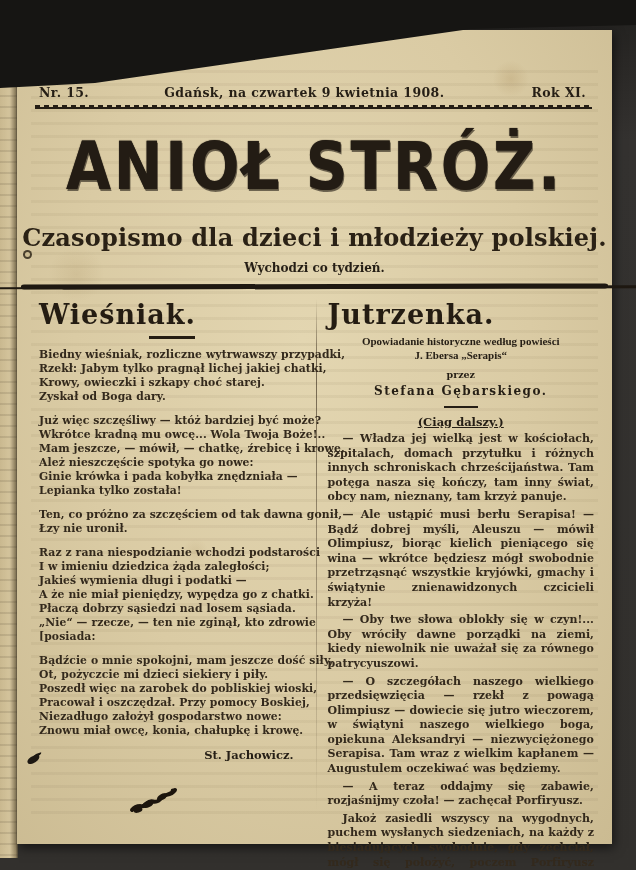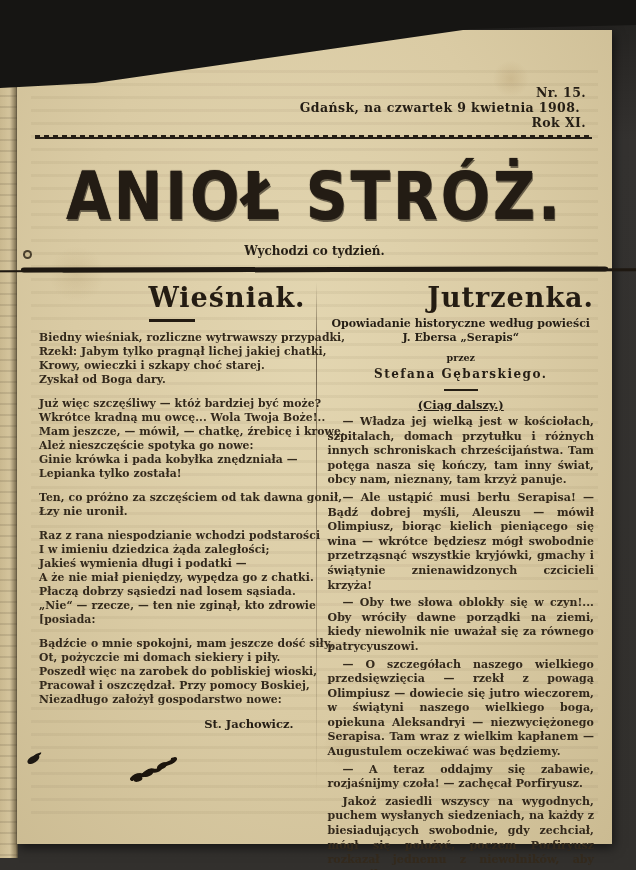--- a/index.html
+++ b/index.html
@@ -58,69 +58,69 @@
   }
   .pen-mark{
     position:absolute;left:10px;top:726px;width:13px;height:7px;z-index:4;
     background:#1d1812;border-radius:60% 20% 70% 30%;
     transform:rotate(-18deg);
     box-shadow:5px -3px 0 -2px #1d1812;
   }
   
   .masthead{padding-top:55px;position:relative;z-index:5;}
   .issue-row{
-    display:flex;justify-content:space-between;align-items:flex-end;
-    margin:0 26px 0 22px;font-size:12.5px;font-weight:bold;letter-spacing:.4px;color:var(--ink);flex-direction:column;
+    display:flex;justify-content:space-between;align-items:flex-start;
+    margin:0 26px 0 22px;font-size:12.5px;font-weight:bold;letter-spacing:.4px;color:var(--ink);
   }
   .issue-row .dateline{transform:translateX(-6px);}
   .rule-scalloped{
     margin:5px 20px 0 18px;height:4px;
     background:repeating-linear-gradient(90deg,var(--ink) 0 5px,transparent 5px 9px);
     border-bottom:2.5px solid var(--ink);
   }
   .main-title{
     margin-top:20px;text-align:center;
     font-family:"DejaVu Sans","Liberation Sans",sans-serif;
     font-size:58px;font-weight:900;letter-spacing:3px;color:#231c14;
     transform:scaleY(1.12);transform-origin:top center;
     text-shadow:0 0 1px #231c14,1px 1px 0 rgba(35,28,20,.6);
     white-space:nowrap;
   }
   .subtitle{
     margin-top:26px;text-align:center;font-size:24px;font-weight:bold;
     letter-spacing:.2px;color:#2a2115;
   }
-  .frequency{margin-top:17px;text-align:center;font-size:12px;font-weight:bold;}
+  .frequency{margin-top:9px;text-align:center;font-size:12px;font-weight:bold;}
   .rule-heavy{
     margin:9px 4px 0 4px;height:5px;background:#1e1811;border-radius:3px/2px;
     transform:rotate(-.12deg);
     box-shadow:40px 1px 0 -1px #1e1811,-30px 1px 0 -1.5px #1e1811;
   }
   
   .columns{position:relative;display:flex;gap:22px;padding:8px 18px 0 22px;z-index:5;}
   .col{flex:1 1 0;min-width:0;}
   .col-divider{
     position:absolute;left:299px;top:10px;height:512px;width:1px;
     background:linear-gradient(180deg,transparent 0,rgba(55,42,26,.65) 12%,rgba(55,42,26,.35) 60%,transparent 100%);
   }
   .col-heading{
-    text-align:right;font-size:27px;font-weight:bold;letter-spacing:1px;color:#241c12;
+    text-align:left;font-size:27px;font-weight:bold;letter-spacing:1px;color:#241c12;
     margin-top:2px;
   }
   .heading-rule{width:46px;height:3px;background:#241c12;margin:6px auto 9px auto;}
   
   .poem{font-size:10.8px;font-weight:bold;line-height:14px;color:var(--ink-soft);letter-spacing:.1px;}
   .stanza{margin-bottom:10px;}
   .pline{white-space:nowrap;}
   .al-c{text-align:left;}
   .al-r{padding-right:6px;}
   .signature{margin-top:10px;text-align:right;padding-right:12px;font-size:11.5px;font-weight:bold;}
   .ornament-wrap{text-align:center;margin-top:22px;transform:translateX(-18px);}
   
-  .story-subhead{text-align:center;font-size:11px;font-weight:bold;line-height:14px;}
+  .story-subhead{text-align:center;font-size:11px;font-weight:bold;line-height:14px;font-family:Liberation Serif, serif;}
   .byline-prefix{text-align:center;font-size:9.5px;font-weight:bold;margin-top:7px;}
   .byline{text-align:center;font-size:12px;font-weight:bold;letter-spacing:1.5px;margin-top:4px;}
   .dash-rule{width:34px;height:2px;background:var(--ink);margin:8px auto 7px auto;}
   .continuation{text-align:center;font-size:11.5px;font-weight:bold;margin-bottom:3px;text-decoration:underline;}
   .story p{
     font-size:11px;font-weight:bold;line-height:14.6px;text-align:justify;
     text-indent:15px;color:var(--ink-soft);margin-bottom:3px;letter-spacing:.05px;
   }
 </style>
 </head>
@@ -135,20 +135,21 @@
   <div class="pen-mark"></div>
 
   <header class="masthead">
     <div class="issue-row">
       <span>Nr. 15.</span>
       <span class="dateline">Gdańsk, na czwartek 9 kwietnia 1908.</span>
       <span>Rok XI.</span>
     </div>
     <div class="rule-scalloped"></div>
     <h1 class="main-title">ANIOŁ STRÓŻ.</h1>
+    <h2 class="subtitle">Czasopismo dla dzieci i młodzieży polskiej.</h2>
     <div class="frequency">Wychodzi co tydzień.</div>
     <div class="rule-heavy"></div>
   </header>
 
   <div class="columns">
     <div class="col-divider"></div>
 
     <section class="col">
       <h3 class="col-heading">Wieśniak.</h3>
       <div class="heading-rule"></div>
@@ -175,24 +176,25 @@
             <div class="pline al-l">Raz z rana niespodzianie wchodzi podstarości</div>
             <div class="pline al-l">I w imieniu dziedzica żąda zaległości;</div>
             <div class="pline al-l">Jakieś wymienia długi i podatki —</div>
             <div class="pline al-l">A że nie miał pieniędzy, wypędza go z chatki.</div>
             <div class="pline al-l">Płaczą dobrzy sąsiedzi nad losem sąsiada.</div>
             <div class="pline al-l">„Nie“ — rzecze, — ten nie zginął, kto zdrowie</div>
             <div class="pline al-r">[posiada:</div>
           </div>
           <div class="stanza">
             <div class="pline al-l">Bądźcie o mnie spokojni, mam jeszcze dość siły,</div>
-            <div class="pline al-l">Ot, pożyczcie mi domach siekiery i piły.</div>
+            <div class="pline al-l">Ot, pożyczcie mi dzieci siekiery i piły.</div>
             <div class="pline al-l">Poszedł więc na zarobek do pobliskiej wioski,</div>
             <div class="pline al-l">Pracował i oszczędzał.  Przy pomocy Boskiej,</div>
             <div class="pline al-l">Niezadługo założył gospodarstwo nowe:</div>
+            <div class="pline al-l">Znowu miał owcę, konia, chałupkę i krowę.</div>
           </div>
         </div>
       <div class="signature">St. Jachowicz.</div>
       <div class="ornament-wrap">
         <svg width="52" height="34" viewBox="0 0 52 34">
           <path d="M4 26 C10 18 16 26 20 19 C23 14 28 22 33 14 C36 9 42 13 47 6" fill="none" stroke="#1c150d" stroke-width="4" stroke-linecap="round"></path>
           <ellipse cx="20" cy="20" rx="6" ry="3.4" fill="#1c150d" transform="rotate(-24 20 20)"></ellipse>
           <ellipse cx="34" cy="13" rx="5.5" ry="3" fill="#1c150d" transform="rotate(-30 34 13)"></ellipse>
           <ellipse cx="10" cy="26" rx="4.5" ry="2.6" fill="#1c150d" transform="rotate(-15 10 26)"></ellipse>
           <circle cx="45" cy="7" r="2.4" fill="#1c150d"></circle>

